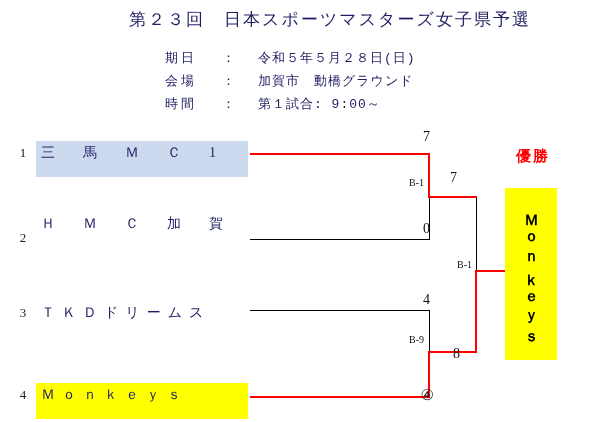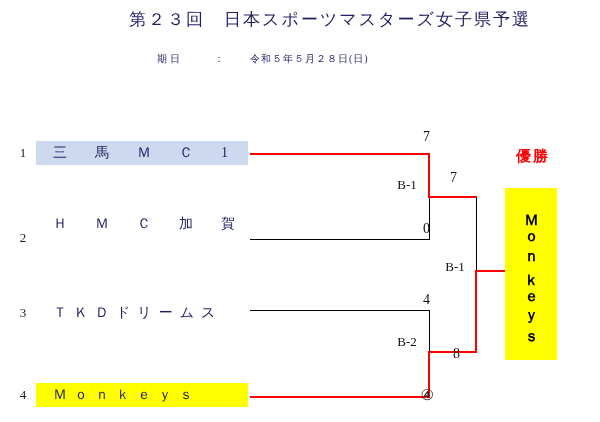--- a/index.html
+++ b/index.html
@@ -5,35 +5,35 @@
   html,body{margin:0;padding:0;}
   body{
     width:600px;height:422px;background:#ffffff;position:relative;
     font-family:"Liberation Serif","DejaVu Serif",serif;
     color:#1f1f63;overflow:hidden;
   }
   .title{
     position:absolute;top:8px;left:0;width:600px;text-align:center;
     font-size:17px;font-weight:normal;letter-spacing:2px;color:#1f1f63;padding-left:30px;
   }
-  .info{position:absolute;top:47px;left:157px;font-size:10px;}
+  .info{position:absolute;top:47px;left:165px;font-size:13px;font-family:Liberation Mono, monospace;}
   .info-row{height:23px;line-height:23px;white-space:nowrap;}
   .info-label{display:inline-block;width:57px;letter-spacing:3px;}
   .info-colon{display:inline-block;width:36px;}
   .info-value{letter-spacing:1px;}
   .seed{position:absolute;left:14px;width:18px;text-align:center;font-size:13px;color:#222;}
   .team{
-    position:absolute;left:36px;width:212px;height:24px;line-height:24px;
-    padding-left:17px;font-size:14px;letter-spacing:7px;white-space:nowrap;
+    position:absolute;left:36px;width:212px;height:36px;line-height:24px;
+    padding-left:5px;font-size:14px;letter-spacing:7px;white-space:nowrap;
     color:#1f1f63;box-sizing:border-box;
   }
   .line{position:absolute;background:#000;}
   .score{position:absolute;font-size:14px;color:#111;}
   .score-r{text-align:right;}
-  .match-label{position:absolute;font-size:13px;color:#111;text-align:center;}
+  .match-label{position:absolute;font-size:10px;color:#111;text-align:right;}
   .champion-label{
     position:absolute;left:516px;top:147px;font-size:15px;font-weight:bold;
     letter-spacing:2px;
   }
   .champion-box{
     position:absolute;left:505px;top:188px;width:52px;height:172px;
     display:flex;align-items:center;justify-content:center;
   }
   .champion-name{
     writing-mode:vertical-rl;text-orientation:upright;
@@ -43,20 +43,26 @@
 </head>
 <body>
 
 <div>
 
   <div class="title">第２３回　日本スポーツマスターズ女子県予選</div>
 
   <div class="info">
     <div class="info-row">
       <span class="info-label">期日</span><span class="info-colon">：</span><span class="info-value">令和５年５月２８日(日)</span>
+    </div>
+    <div class="info-row">
+      <span class="info-label">会場</span><span class="info-colon">：</span><span class="info-value">加賀市　動橋グラウンド</span>
+    </div>
+    <div class="info-row">
+      <span class="info-label">時間</span><span class="info-colon">：</span><span class="info-value">第１試合: 9:00～</span>
     </div>
   </div>
 
   <div class="seed" style="top:145px">1</div>
   <div class="seed" style="top:230px">2</div>
   <div class="seed" style="top:305px">3</div>
   <div class="seed" style="top:387px">4</div>
 
   <div class="team" style="top: 141px; background-color: rgb(205, 217, 239);">三　馬　Ｍ　Ｃ　1</div>
   <div class="team" style="top:212px">Ｈ　Ｍ　Ｃ　加　賀</div>
@@ -79,21 +85,21 @@
   <div class="line" style="left: 476px; top: 198px; width: 1px; height: 73px; background-color: rgb(0, 0, 0);"></div>
   <div class="line" style="left: 475px; top: 270px; width: 2px; height: 83px; background-color: rgb(255, 0, 0);"></div>
   <div class="line" style="left: 475px; top: 270px; width: 31px; height: 2px; background-color: rgb(255, 0, 0);"></div>
 
   <div class="score score-r" style="left:412px;top:129px;width:18px">7</div>
   <div class="score score-r" style="left:412px;top:221px;width:18px">0</div>
   <div class="match-label" style="left:390px;top:177px;width:34px">B-1</div>
 
   <div class="score score-r" style="left:412px;top:292px;width:18px">4</div>
   <div class="score score-r" style="left:410px;top:386px;width:24px;font-size:15px">④</div>
-  <div class="match-label" style="left:390px;top:334px;width:34px">B-2</div>
+  <div class="match-label" style="left:390px;top:334px;width:34px">B-9</div>
 
   <div class="score" style="left:450px;top:170px;width:18px">7</div>
   <div class="score" style="left:453px;top:346px;width:18px">8</div>
   <div class="match-label" style="left:438px;top:259px;width:34px">B-1</div>
 
   <div class="champion-label" style="color: rgb(255, 0, 0);">優勝</div>
   <div class="champion-box" style="background-color: rgb(255, 255, 0);">
     <div class="champion-name">Ｍｏｎｋｅｙｓ</div>
   </div>
 

